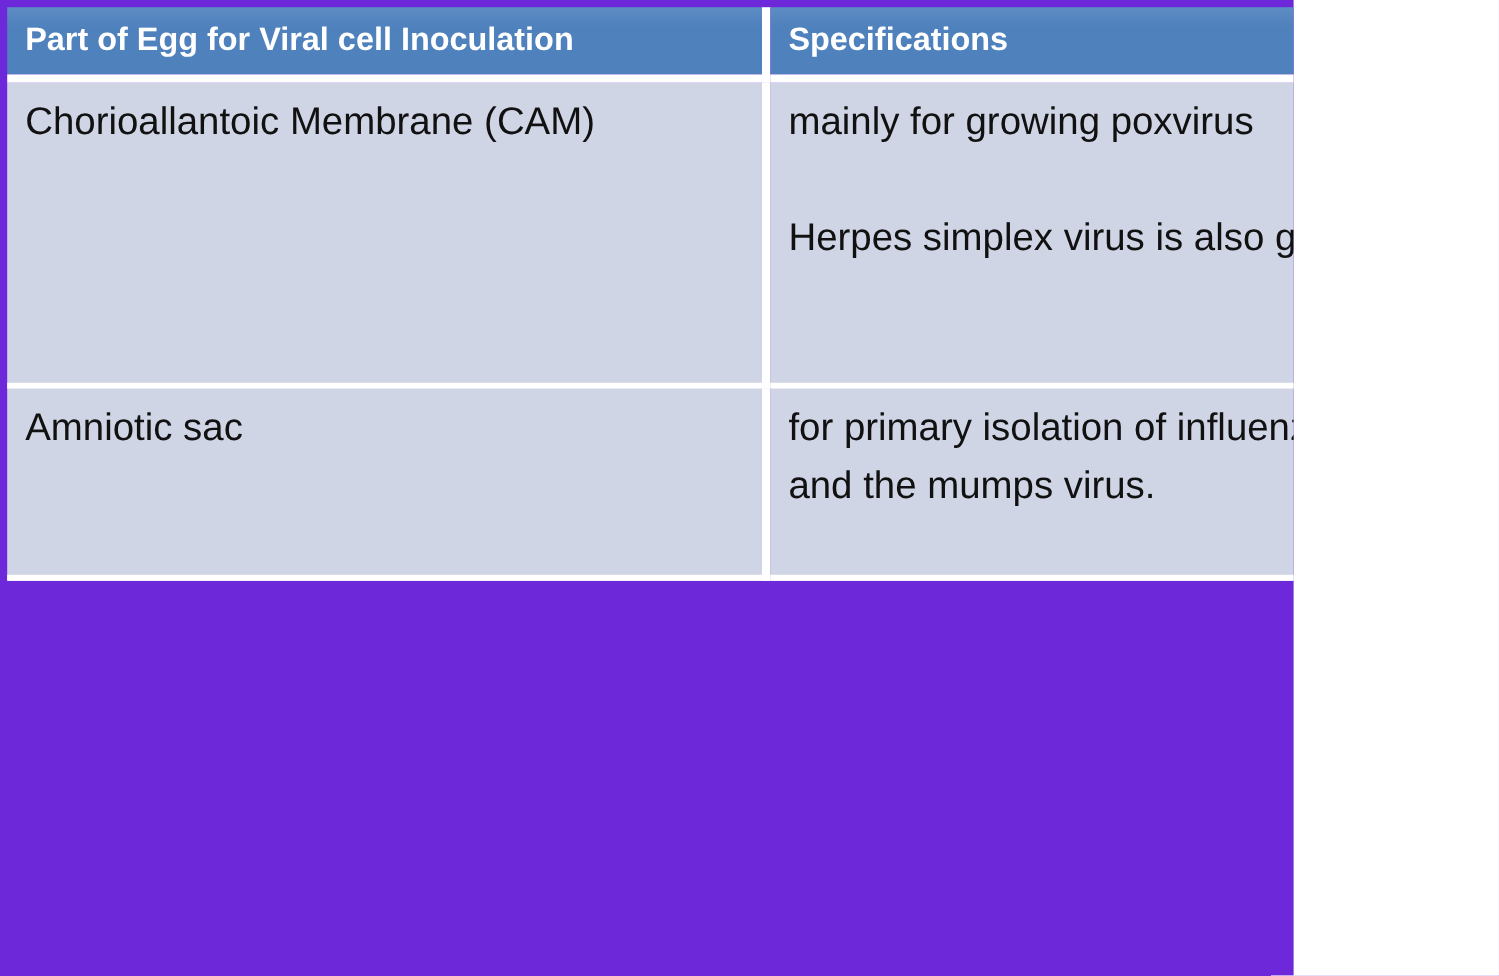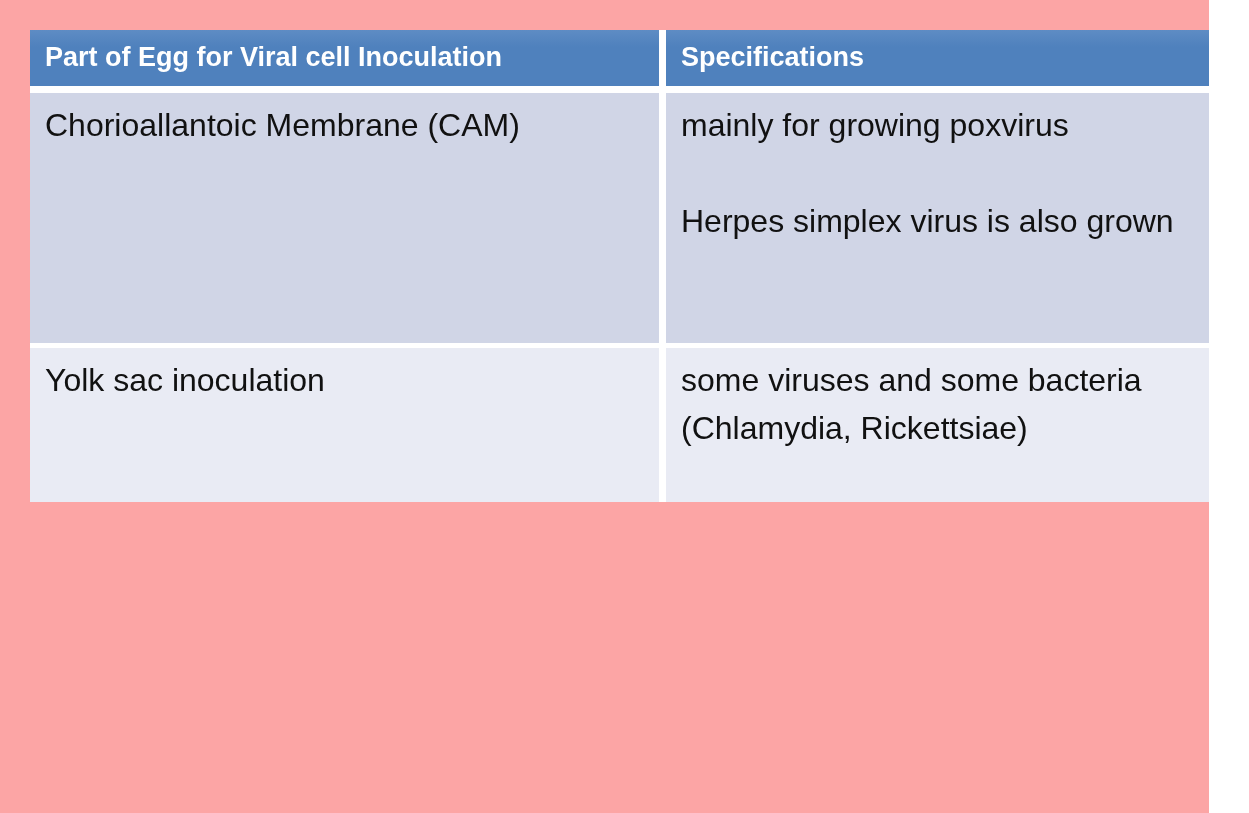--- a/index.html
+++ b/index.html
@@ -2,25 +2,25 @@
 <html style="--header-bg: #4F81BD; --header-bg-top: #5E8CC4; --header-text: #FFFFFF; --band-dark: #D0D5E6; --band-light: #E9EBF4; --body-text: #111111;"><head>
 <meta charset="utf-8">
 <style>
   html, body {
     margin: 0;
     padding: 0;
     background: #ffffff;
   }
   .slide {
     position: relative;
-    width: 1209px;
+    width: 1078px;
     height: 813px;
-    background: #fca5a5;
+    background: #6d28d9;
     box-sizing: border-box;
-    padding: 30px;
+    padding: 6px;
     font-family: "Liberation Sans", sans-serif;
     overflow: hidden;
   }
   table.egg-table {
     border-collapse: separate;
     border-spacing: 0;
     table-layout: fixed;
     width: 1221px;
   }
   table.egg-table th,
@@ -76,19 +76,19 @@
         <th class="col-spec">Specifications</th>
       </tr>
     </thead>
     <tbody>
       <tr class="row-1 band-dark">
         <td class="cell-part">Chorioallantoic Membrane (CAM)</td>
         <td class="cell-spec">mainly for growing poxvirus
 
 Herpes simplex virus is also grown</td>
       </tr>
-      <tr class="row-4 band-light">
-        <td class="cell-part">Yolk sac inoculation</td>
-        <td class="cell-spec">some viruses and some bacteria (Chlamydia, Rickettsiae)</td>
+      <tr class="row-3 band-dark">
+        <td class="cell-part">Amniotic sac</td>
+        <td class="cell-spec">for primary isolation of influenza virus and the mumps virus.</td>
       </tr>
     </tbody>
   </table>
 </div>
 
 </body></html>

